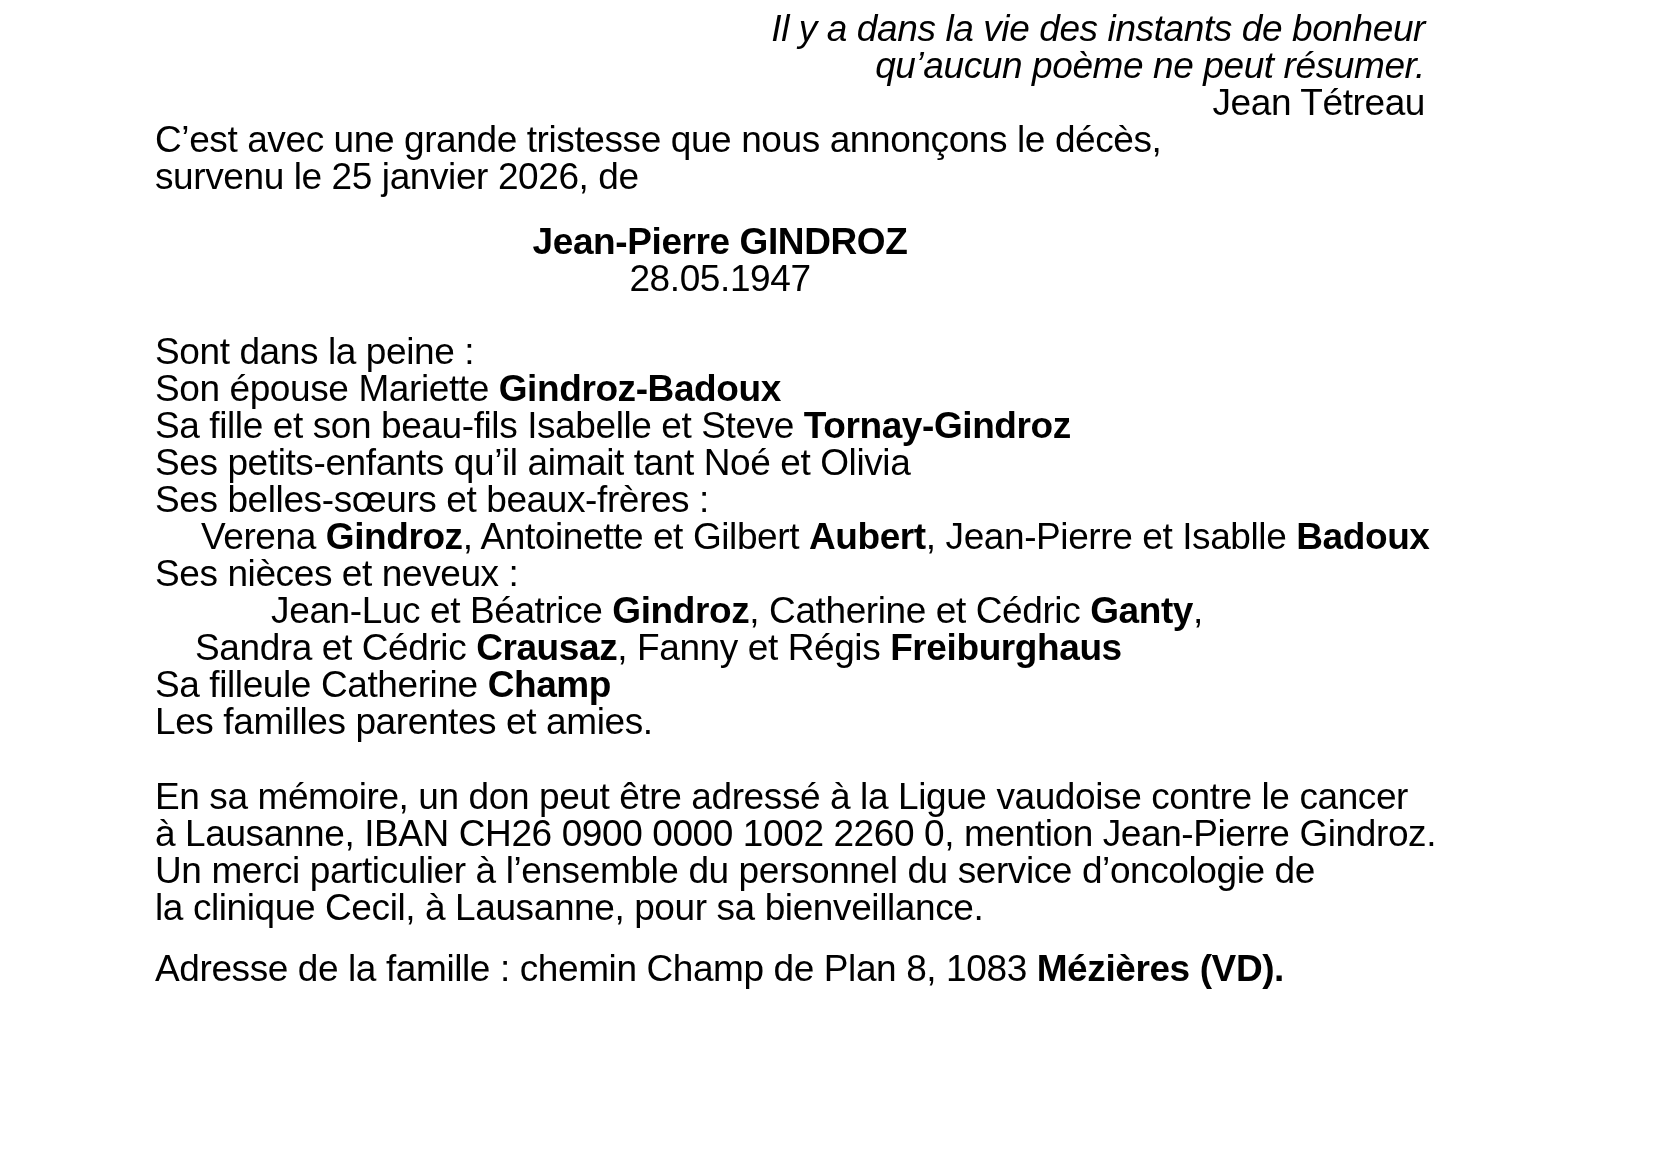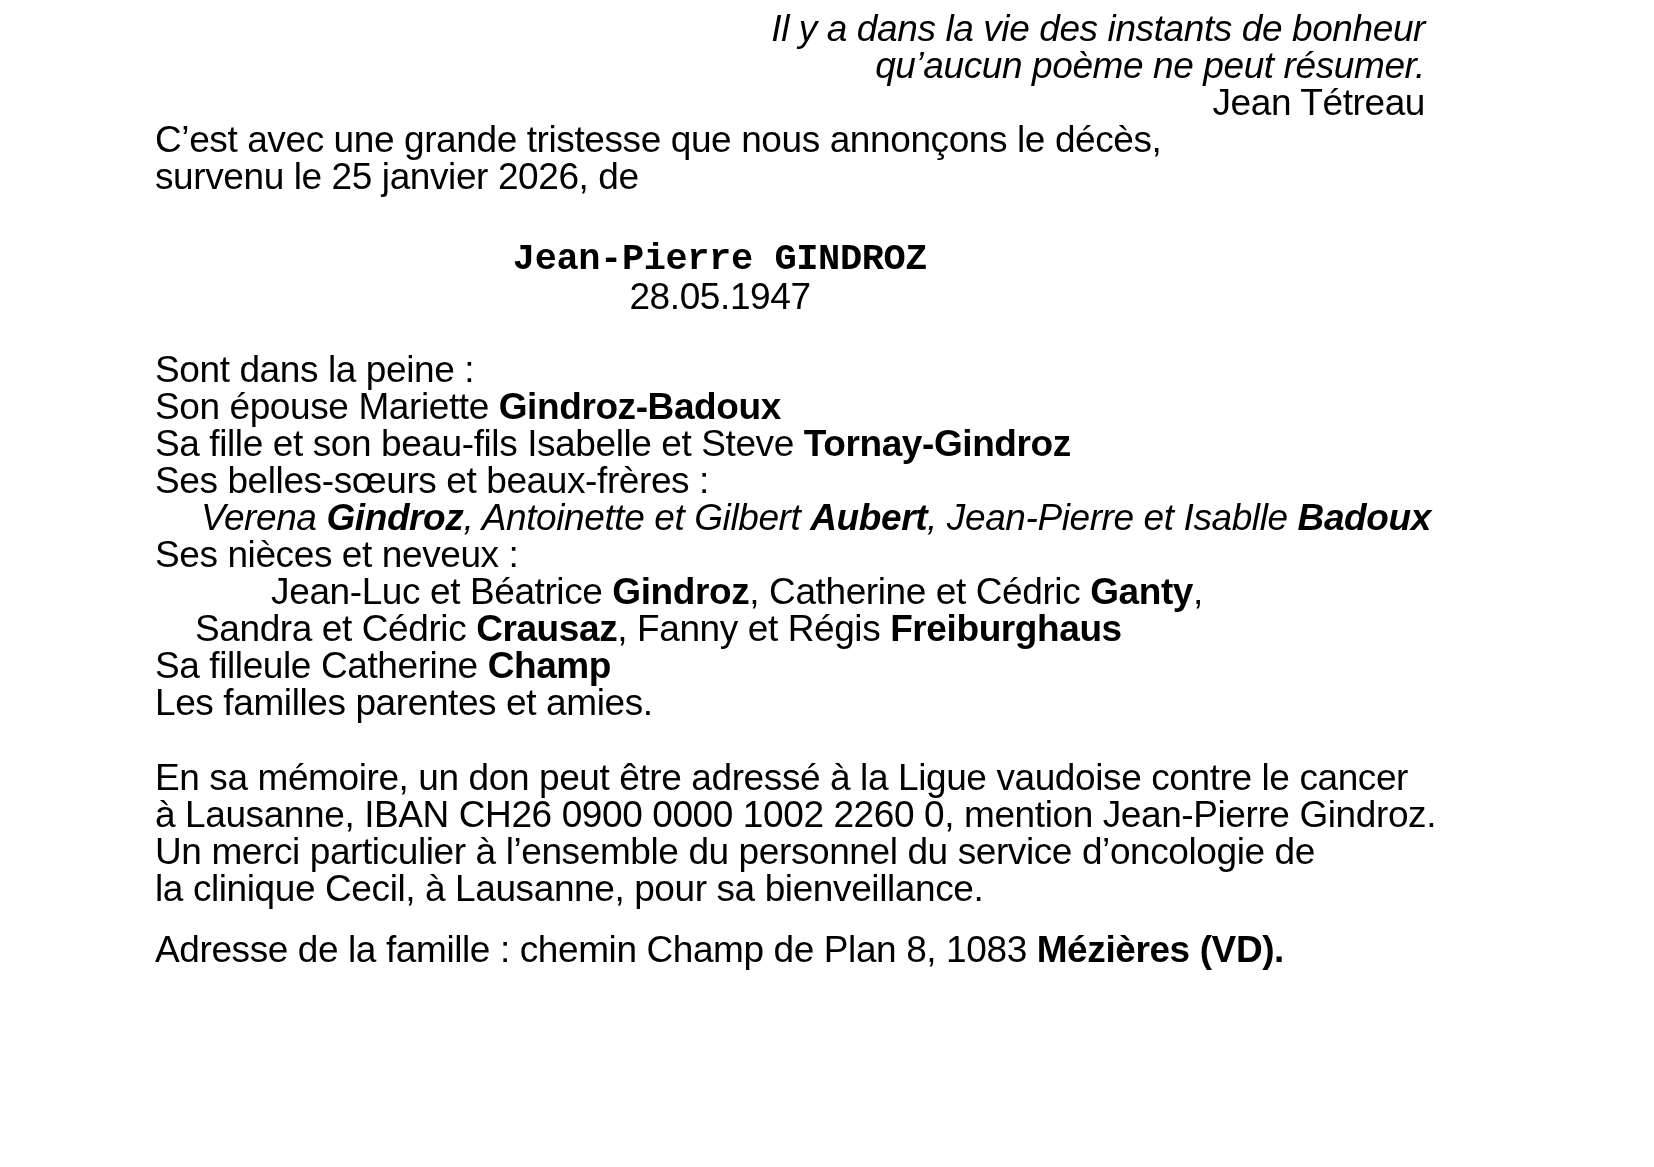--- a/index.html
+++ b/index.html
@@ -35,26 +35,26 @@
     margin-right: 229px;
   }
   .italic { font-style: italic; }
   
   .content {
     margin-left: 155px;
     width: 1130px;
   }
   .center { text-align: center; }
   .title { font-weight: bold; }
-  .mt-title { margin-top: 46px; font-family: Liberation Mono, monospace; }
+  .mt-title { margin-top: 28px; }
   .mt-section { margin-top: 36px; }
   .mt-ceremony { margin-top: 20px; }
   .mt-donation { margin-top: 38px; }
   .mt-address { margin-top: 24px; }
-  .indent-verena { padding-left: 46px; font-style: italic; }
+  .indent-verena { padding-left: 46px; }
   .indent-nieces-1 { padding-left: 34px; text-align: center; }
   .indent-nieces-2 { padding-left: 40px; }
   .seg-bold { font-weight: bold; }
 </style>
 </head>
 <body>
 
 <div class="page">
 
   <div class="epigraph">
@@ -68,20 +68,21 @@
     <div class="line">C’est avec une grande tristesse que nous annonçons le décès,</div>
     <div class="line">survenu le 25 janvier 2026, de</div>
 
     <div class="line center title mt-title">Jean-Pierre GINDROZ</div>
     <div class="line center">28.05.1947</div>
 
     <div class="mourners mt-section">
       <div class="line"><span>Sont dans la peine :</span></div>
       <div class="line"><span>Son épouse Mariette </span><span class="seg-bold">Gindroz-Badoux</span></div>
       <div class="line"><span>Sa fille et son beau-fils Isabelle et Steve </span><span class="seg-bold">Tornay-Gindroz</span></div>
+      <div class="line"><span>Ses petits-enfants qu’il aimait tant Noé et Olivia</span></div>
       <div class="line"><span>Ses belles-sœurs et beaux-frères :</span></div>
       <div class="line indent-verena"><span>Verena </span><span class="seg-bold">Gindroz</span><span>, Antoinette et Gilbert </span><span class="seg-bold">Aubert</span><span>, Jean-Pierre et Isablle </span><span class="seg-bold">Badoux</span></div>
       <div class="line"><span>Ses nièces et neveux :</span></div>
       <div class="line indent-nieces-1"><span>Jean-Luc et Béatrice </span><span class="seg-bold">Gindroz</span><span>, Catherine et Cédric </span><span class="seg-bold">Ganty</span><span>,</span></div>
       <div class="line indent-nieces-2"><span>Sandra et Cédric </span><span class="seg-bold">Crausaz</span><span>, Fanny et Régis </span><span class="seg-bold">Freiburghaus</span></div>
       <div class="line"><span>Sa filleule Catherine </span><span class="seg-bold">Champ</span></div>
       <div class="line"><span>Les familles parentes et amies.</span></div>
     </div>
 
 

